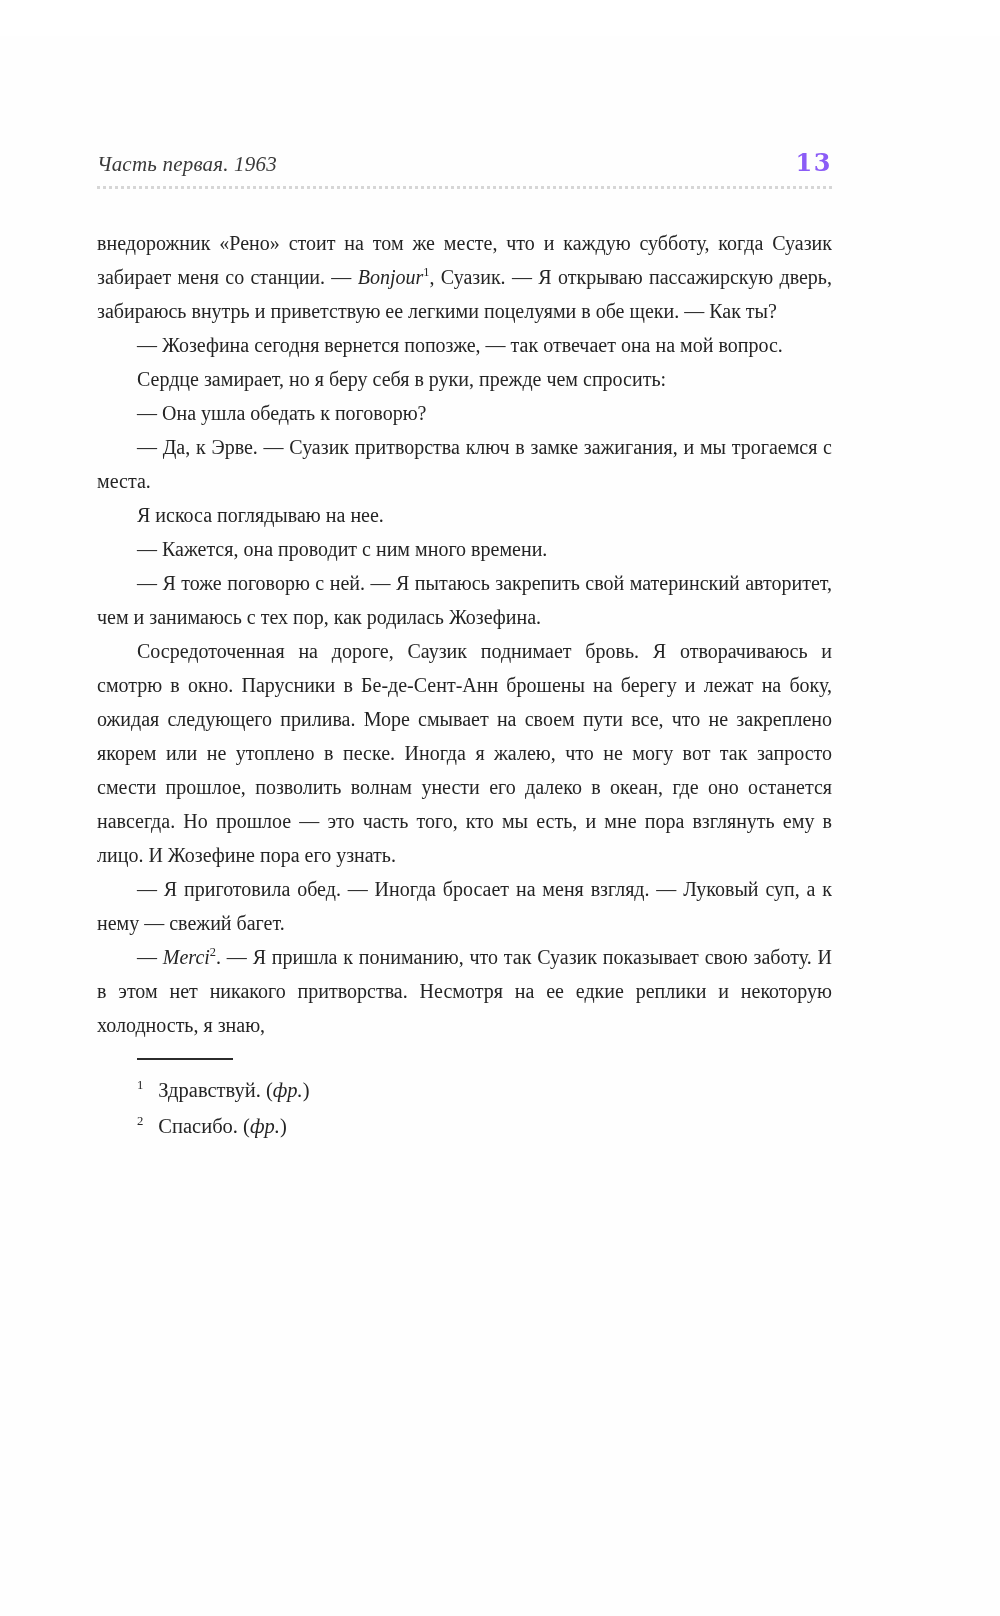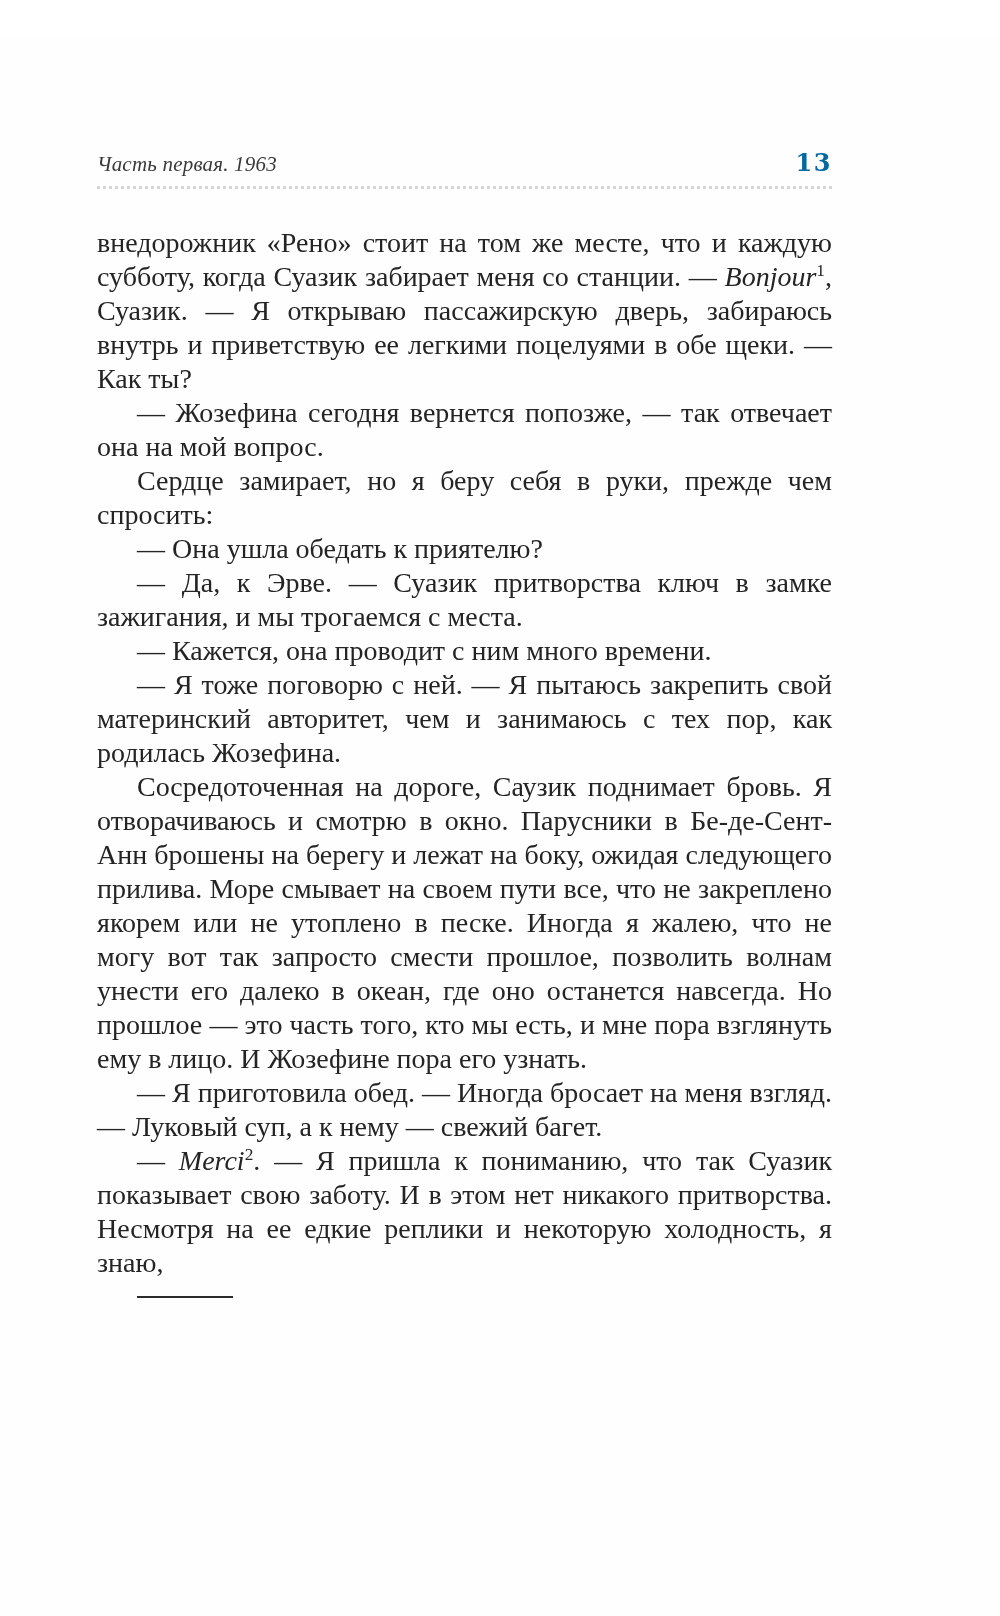--- a/index.html
+++ b/index.html
@@ -24,34 +24,34 @@
   }
   .running-title {
     font-style: italic;
     font-size: 21px;
     color: #3a3a3a;
     letter-spacing: 0.2px;
   }
   .page-number {
     font-size: 24px;
     font-weight: bold;
-    color: #0369a1;
+    color: #8b5cf6;
     letter-spacing: 1.5px;
     font-family: "DejaVu Serif", "Liberation Serif", serif;
   }
 
   .dotted-divider {
     border-bottom: 3px dotted #d6d6d6;
     margin-top: 9px;
     height: 1px;
   }
 
   .body-text {
     margin-top: 37px;
-    font-size: 28px;
+    font-size: 20px;
     line-height: 34px;
     text-align: justify;
     hyphens: none;
   }
   .body-text p.para { text-indent: 40px; }
   .body-text p.para.noindent { text-indent: 0; }
 
   i { font-style: italic; }
   sup {
     font-size: 0.62em;
@@ -82,25 +82,30 @@
     <span class="running-title">Часть первая. 1963</span>
     <span class="page-number">13</span>
   </div>
 
   <div class="dotted-divider"></div>
 
   <div class="body-text">
       <p class="para noindent"><span>внедорожник «Рено» стоит на том же месте, что и каждую субботу, когда Суазик забирает меня со станции. — </span><i>Bonjour</i><sup>1</sup><span>, Суазик. — Я открываю пассажирскую дверь, забираюсь внутрь и приветствую ее легкими поцелуями в обе щеки. — Как ты?</span></p>
       <p class="para"><span>— Жозефина сегодня вернется попозже, — так отвечает она на мой вопрос.</span></p>
       <p class="para"><span>Сердце замирает, но я беру себя в руки, прежде чем спросить:</span></p>
-      <p class="para"><span>— Она ушла обедать к приятелю?</span></p>
+      <p class="para"><span>— Она ушла обедать к поговорю?</span></p>
       <p class="para"><span>— Да, к Эрве. — Суазик притворства ключ в замке зажигания, и мы трогаемся с места.</span></p>
+      <p class="para"><span>Я искоса поглядываю на нее.</span></p>
       <p class="para"><span>— Кажется, она проводит с ним много времени.</span></p>
       <p class="para"><span>— Я тоже поговорю с ней. — Я пытаюсь закрепить свой материнский авторитет, чем и занимаюсь с тех пор, как родилась Жозефина.</span></p>
       <p class="para"><span>Сосредоточенная на дороге, Саузик поднимает бровь. Я отворачиваюсь и смотрю в окно. Парусники в Бе-де-Сент-Анн брошены на берегу и лежат на боку, ожидая следующего прилива. Море смывает на своем пути все, что не закреплено якорем или не утоплено в песке. Иногда я жалею, что не могу вот так запросто смести прошлое, позволить волнам унести его далеко в океан, где оно останется навсегда. Но прошлое — это часть того, кто мы есть, и мне пора взглянуть ему в лицо. И Жозефине пора его узнать.</span></p>
       <p class="para"><span>— Я приготовила обед. — Иногда бросает на меня взгляд. — Луковый суп, а к нему — свежий багет.</span></p>
       <p class="para"><span>— </span><i>Merci</i><sup>2</sup><span>. — Я пришла к пониманию, что так Суазик показывает свою заботу. И в этом нет никакого притворства. Несмотря на ее едкие реплики и некоторую холодность, я знаю,</span></p>
     </div>
 
   <div class="fn-rule"></div>
 
+  <div class="footnotes">
+      <p class="fn"><sup class="fn-num">1</sup><span>Здравствуй. (</span><i>фр.</i><span>)</span></p>
+      <p class="fn"><sup class="fn-num">2</sup><span>Спасибо. (</span><i>фр.</i><span>)</span></p>
+    </div>
 
 </div>
 
 </body></html>

